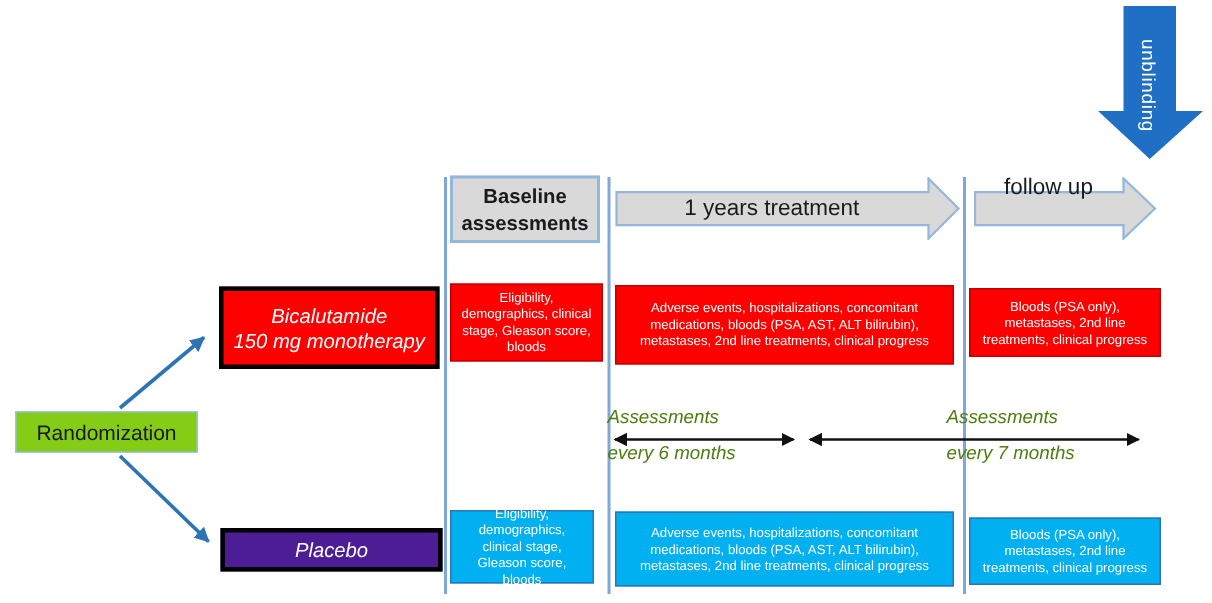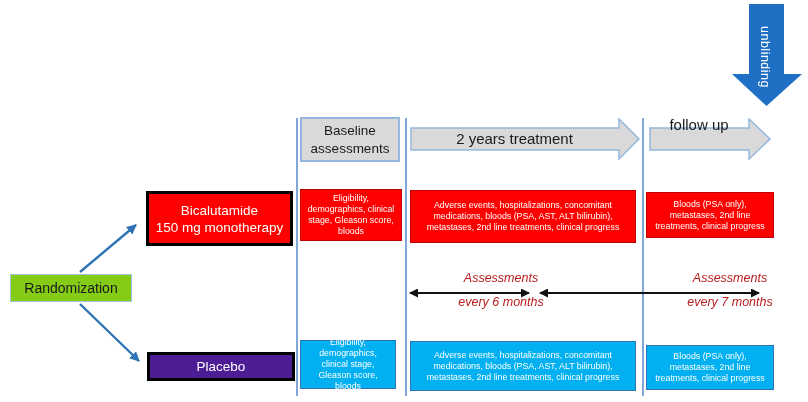--- a/index.html
+++ b/index.html
@@ -5,53 +5,53 @@
   html,body{margin:0;padding:0;background:#fff;}
   .canvas{
     position:relative;width:808px;height:402px;background:#ffffff;overflow:hidden;
     font-family:"Liberation Sans",sans-serif;color:#1a1a1a;
   }
   .vline{position:absolute;width:2px;background:#7FA8D9;top:118px;height:278px;}
   .phase-box{
     position:absolute;left:300px;top:117px;width:100px;height:45px;
     background:#D9D9D9;border:2px solid #94B7DE;box-sizing:border-box;
     display:flex;align-items:center;justify-content:center;text-align:center;
-    font-size:13.5px;line-height:18px;color:#1a1a1a;
+    font-size:13.5px;line-height:18px;color:#1a1a1a;font-weight:bold;
   }
   .arrow-wrap{position:absolute;}
   .arrow-label{
     position:absolute;text-align:center;font-size:15px;color:#1a1a1a;
   }
   .unblind-label{
     position:absolute;left:748px;top:12px;width:34px;height:90px;
     display:flex;align-items:center;justify-content:center;
     writing-mode:vertical-rl;font-size:12.5px;color:#ffffff;letter-spacing:0.5px;
   }
   .rand-box{
     position:absolute;left:10px;top:274px;width:122px;height:28px;
     background:#84cc16;border:1.5px solid #9DC3E6;box-sizing:border-box;
     display:flex;align-items:center;justify-content:center;
     font-size:14px;color:#1a1a1a;
   }
   .arm-box{
     position:absolute;box-sizing:border-box;border:3.5px solid #000;
     display:flex;flex-direction:column;align-items:center;justify-content:center;
-    text-align:center;color:#fff;font-size:13.5px;line-height:17px;
+    text-align:center;color:#fff;font-size:13.5px;line-height:17px;font-style:italic;
   }
   .arm-red{left:146px;top:191px;width:147px;height:55px;background:#FF0000;}
   .arm-cyan{left:147px;top:352px;width:148px;height:29px;background:#4c1d95;}
   .cell{
     position:absolute;box-sizing:border-box;color:#ffffff;
     display:flex;align-items:center;justify-content:center;text-align:center;
     font-size:8.8px;line-height:11px;padding:2px 4px;
   }
   .cell-red{background:#FF0000;border:1px solid #C00000;}
   .cell-cyan{background:#00B0F0;border:1.3px solid #2E75B6;}
   .sched{
-    position:absolute;text-align:center;font-style:italic;font-size:12.5px;color:#b91c1c;margin-left:32px;
+    position:absolute;font-style:italic;font-size:12.5px;color:#4d7c0f;
   }
   .overlay{position:absolute;left:0;top:0;pointer-events:none;}
 </style>
 </head>
 <body>
 
 <div class="canvas">
 
   <div class="vline" style="left:296px;"></div>
   <div class="vline" style="left:405px;"></div>
@@ -66,21 +66,21 @@
 
   <div class="phase-box">
     <span>Baseline assessments</span>
   </div>
 
   <div class="arrow-wrap" style="left:410px;top:118px;width:231px;height:42px;">
     <svg width="231" height="42">
       <polygon points="1,10 209,10 209,1 229,21 209,41 209,32 1,32" fill="#D9D9D9" stroke="#94B7DE" stroke-width="1.5"></polygon>
     </svg>
   </div>
-  <div class="arrow-label" style="left:410px;top:130px;width:209px;">2 years treatment</div>
+  <div class="arrow-label" style="left:410px;top:130px;width:209px;">1 years treatment</div>
 
   <div class="arrow-wrap" style="left:649px;top:118px;width:123px;height:42px;">
     <svg width="123" height="42">
       <polygon points="1,10 100,10 100,1 121,21 100,41 100,32 1,32" fill="#D9D9D9" stroke="#94B7DE" stroke-width="1.5"></polygon>
     </svg>
   </div>
   <div class="arrow-label" style="left:649px;top:116px;width:100px;">follow up</div>
 
   <div class="rand-box">
     <span>Randomization</span>

